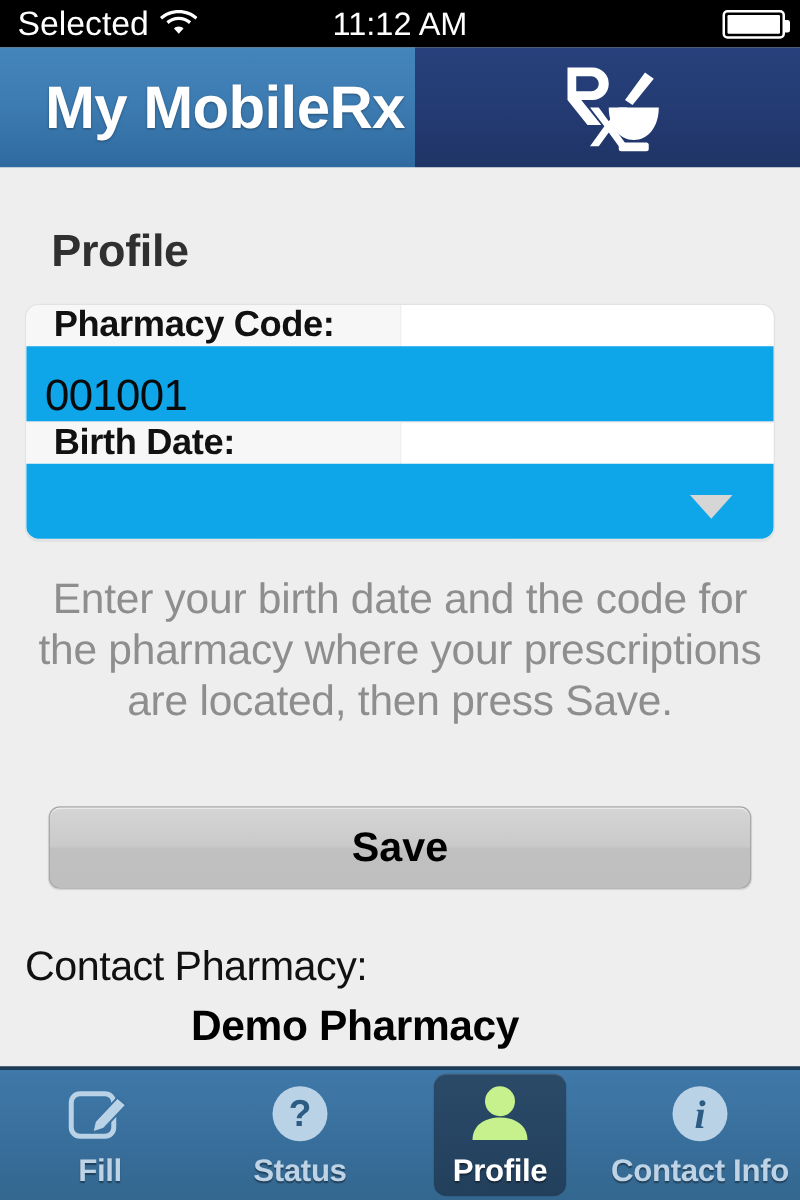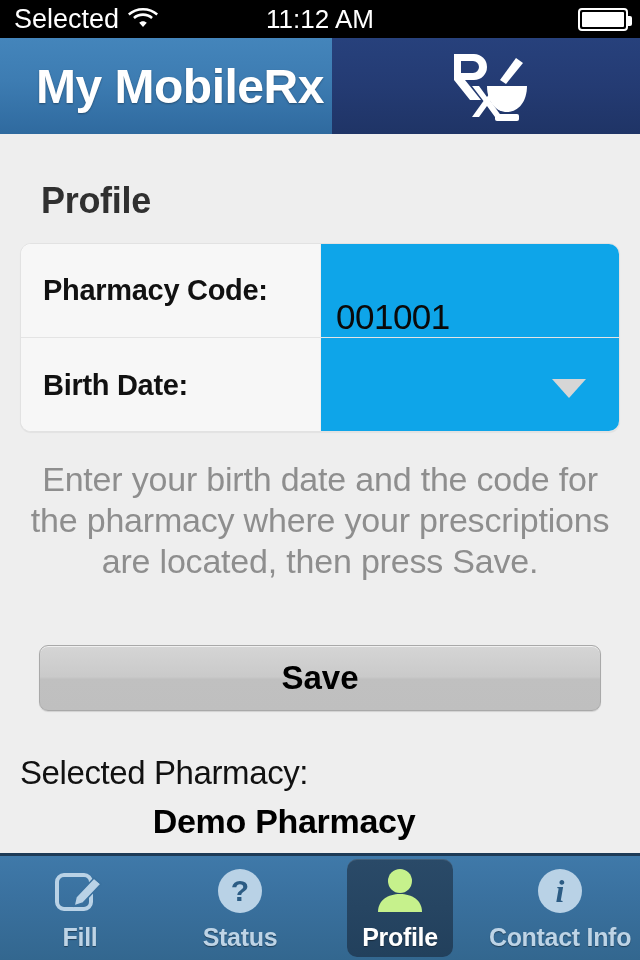--- a/index.html
+++ b/index.html
@@ -72,21 +72,21 @@
     letter-spacing:-0.3px;
   }
 
   .card {
     position:absolute; left:20px; top:109px; width:600px; height:189px;
     background:#ffffff; border-radius:11px;
     border:1px solid #e2e2e2;
     overflow:hidden;
     box-shadow:0 1px 1px rgba(0,0,0,0.05);
   }
-  .row { display:flex; height:94px; }
+  .row { display:flex; height:94px;flex-direction:column; }
   .row.first { border-bottom:1px solid #e4e4e4; }
   .row-label {
     width:300px; background:#f7f7f7;
     display:flex; align-items:center;
     border-right:1px solid #efefef;
   }
   .row-label span {
     margin-left:22px; font-size:29px; font-weight:bold; color:#111;
     letter-spacing:-0.3px;
   }
@@ -232,21 +232,21 @@
           <span class="caret"></span>
         </div>
       </div>
 
     </div>
 
     <div class="hint">Enter your birth date and the code for the pharmacy where your prescriptions are located, then press Save.</div>
 
     <div class="save-btn">Save</div>
 
-    <div class="sel-label">Selected Pharmacy:</div>
+    <div class="sel-label">Contact Pharmacy:</div>
     <div class="sel-value">Demo Pharmacy</div>
 
   </div>
 
   <div class="tabbar">
 
     <div class="tab">
       <div class="tab-inner">
         <div class="tab-icon">
           <svg width="52" height="50" viewBox="0 0 52 50">

